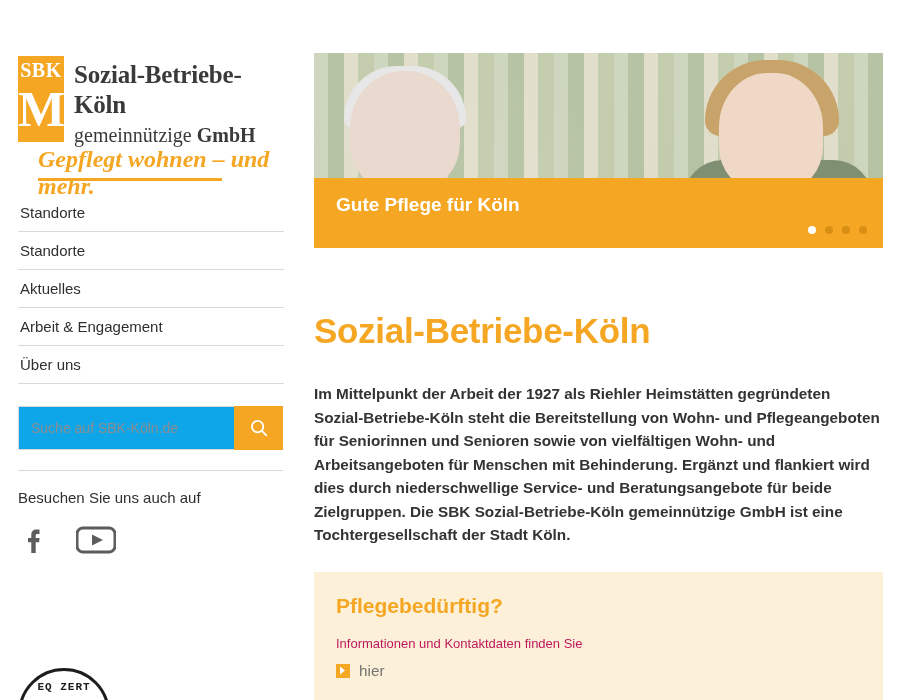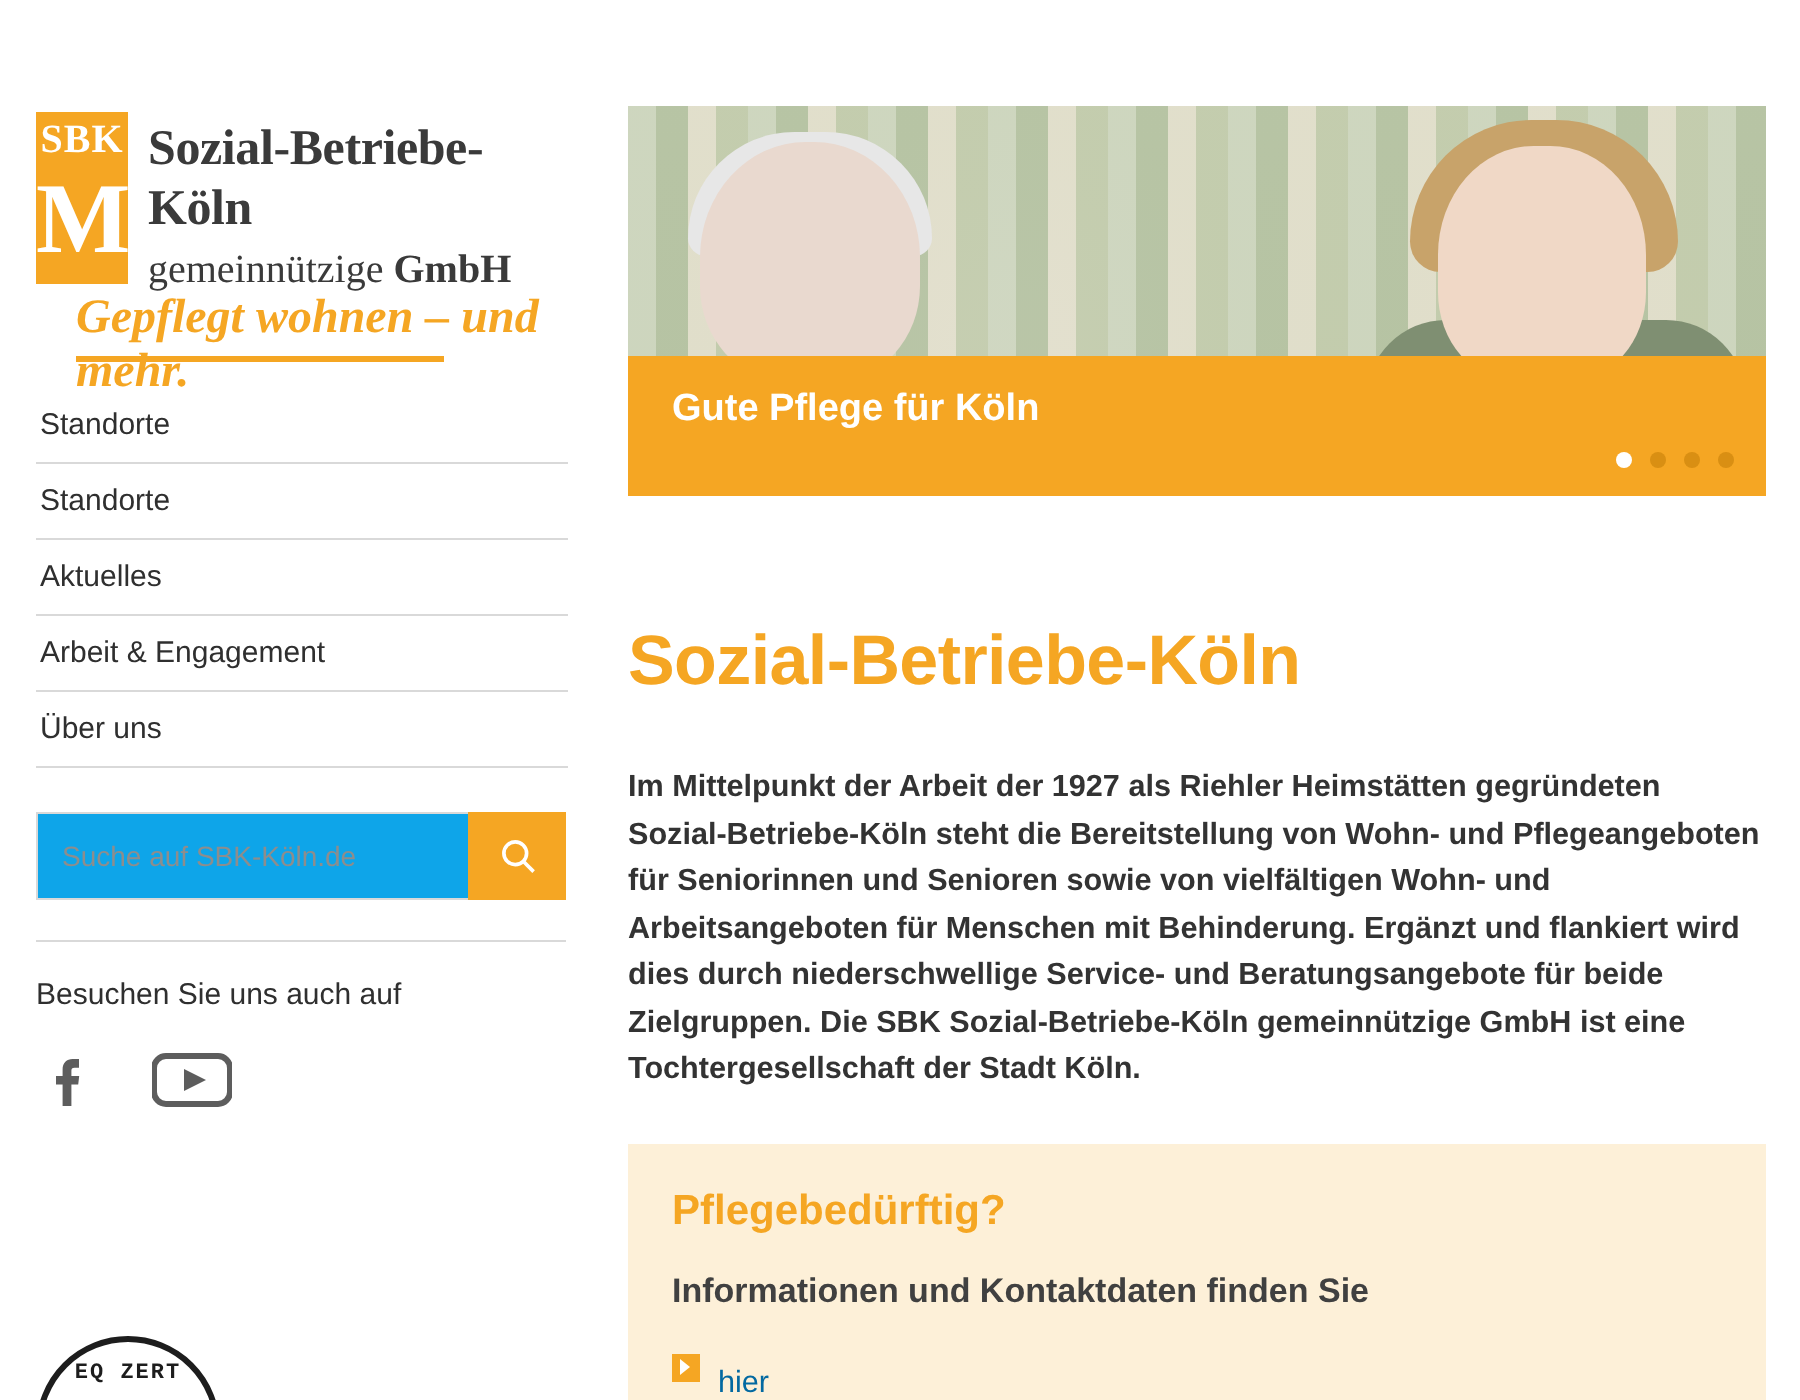--- a/index.html
+++ b/index.html
@@ -254,42 +254,40 @@
     background: #fdf0d8;
     padding: 22px 22px 26px 22px;
   }
   .box-title {
     font-size: 21px;
     font-weight: bold;
     color: #f5a623;
   }
   .box-text {
     margin-top: 18px;
-    font-size: 17px;
-    color: #404040;
-    font-weight: bold;
+    font-size: 13px;
+    color: #be185d;
   }
   .box-link-row {
     margin-top: 11px;
     display: flex;
     align-items: center;
     gap: 9px;
   }
   .arrow-badge {
     width: 14px; height: 14px;
     background: #f5a623;
     display: flex; align-items: center; justify-content: center;
   }
   .arrow-badge svg { display: block; }
   .box-link {
     font-size: 15.3px;
-    color: #0369a1;
+    color: #737373;
     text-decoration: none;
     cursor: pointer;
-    margin-top: 16px;
   }
 </style>
 </head>
 <body>
 
 <div id="page">
 
   <div id="sidebar">
 
     <div class="logo-wrap">

